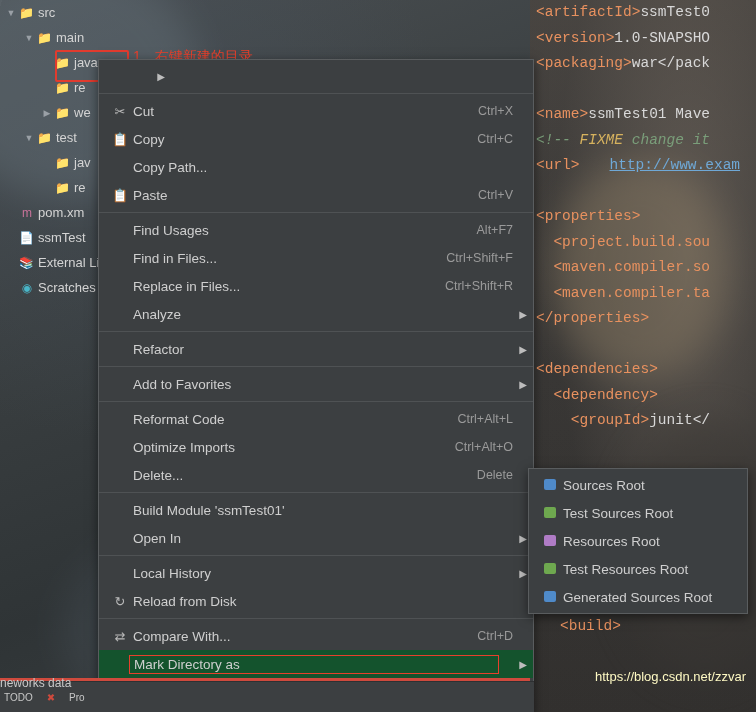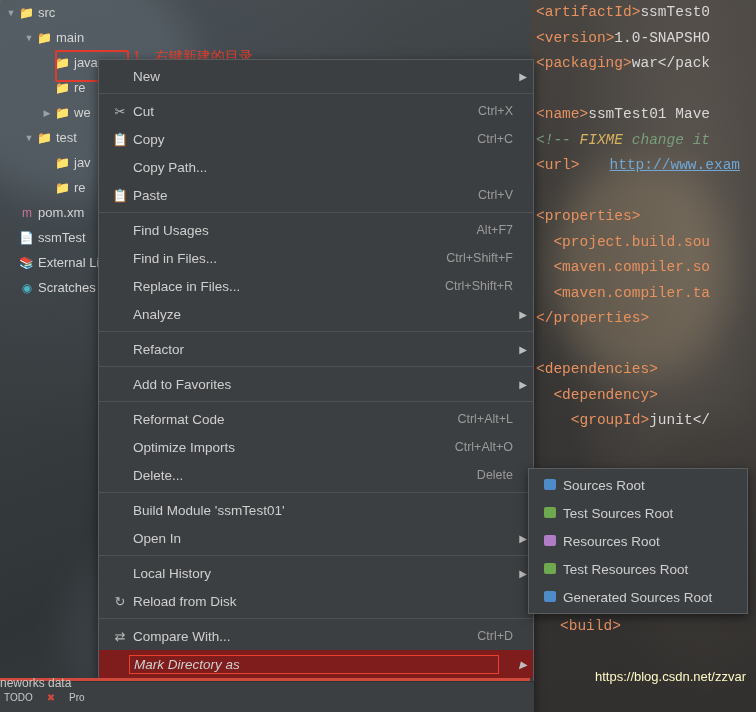--- a/index.html
+++ b/index.html
@@ -66,21 +66,21 @@
   .mi{
     display:flex;align-items:center;height:28px;padding:0 6px 0 8px;
     color:#cfcfcf;font-size:13.5px;position:relative;
   }
   .mi .mico{width:26px;text-align:center;font-size:13px;color:#b8b8b8;}
   .mi .mlabel{flex:1;white-space:nowrap;}
   .mi .mshort{color:#9a9a9a;font-size:12.5px;margin-left:18px;white-space:nowrap;}
   .mi .marrow{width:14px;text-align:right;color:#bdbdbd;font-size:10px;}
   .sep{height:1px;background:#4f5254;margin:3px 0;}
   .mi.boxed .mlabel{border:1px solid #e8402c;padding:1px 4px;margin:-1px -4px;}
-  .mi.highlight{background:#7f1d1d;font-style:italic;}
+  .mi.highlight{background:#14532d;}
   
   .sub{
     position:absolute;left:528px;top:468px;width:218px;
     background:#3c3f41;border:1px solid #5a5d5f;
     box-shadow:0 3px 10px rgba(0,0,0,.5);padding:2px 0;
   }
   .sub .mi{height:28px;}
   
   .statusbar{
     position:absolute;left:0;bottom:0;width:530px;height:30px;
@@ -177,21 +177,20 @@
   <div class="note" style="left:133px;top:48px;">1、右键新建的目录</div>
   <div class="note2" style="left:336px;top:474px;">
     <span>3、这里是需要关联的目录</span><br>
     <span>具体的看我写的。</span>
   </div>
   <div class="note" style="left:248px;top:597px;">2、选中这个</div>
 
   <div class="ctx" id="ctx-host">
       <div class="mi">
         <span class="mico"></span>
-        <span class="mlabel">New</span>
         <span class="mshort"></span>
         <span class="marrow">▶</span>
       </div>
       <div class="sep"></div>
       <div class="mi">
         <span class="mico">✂</span>
         <span class="mlabel">Cut</span>
         <span class="mshort">Ctrl+X</span>
         <span class="marrow"></span>
       </div>

